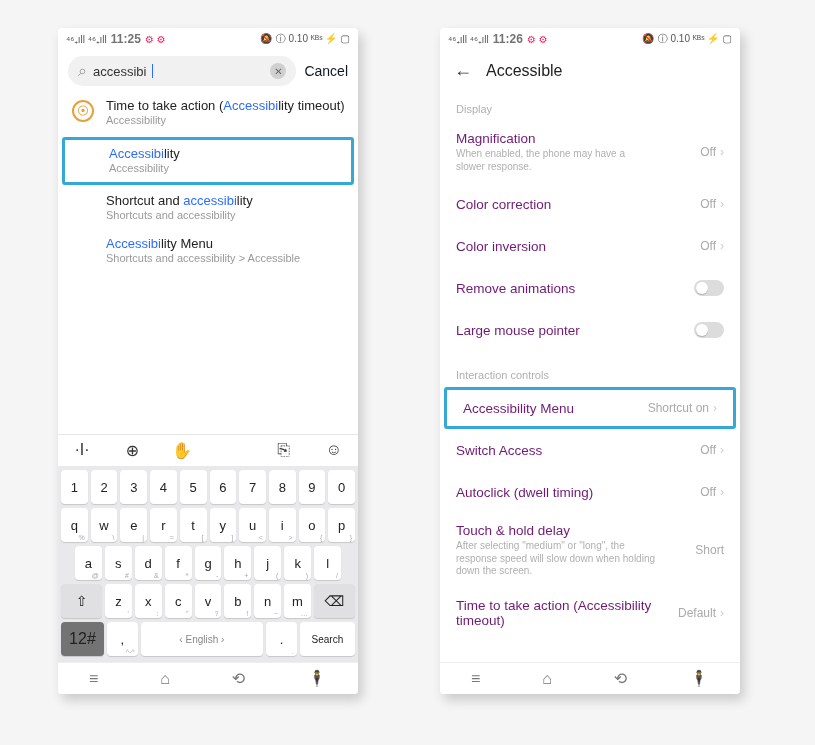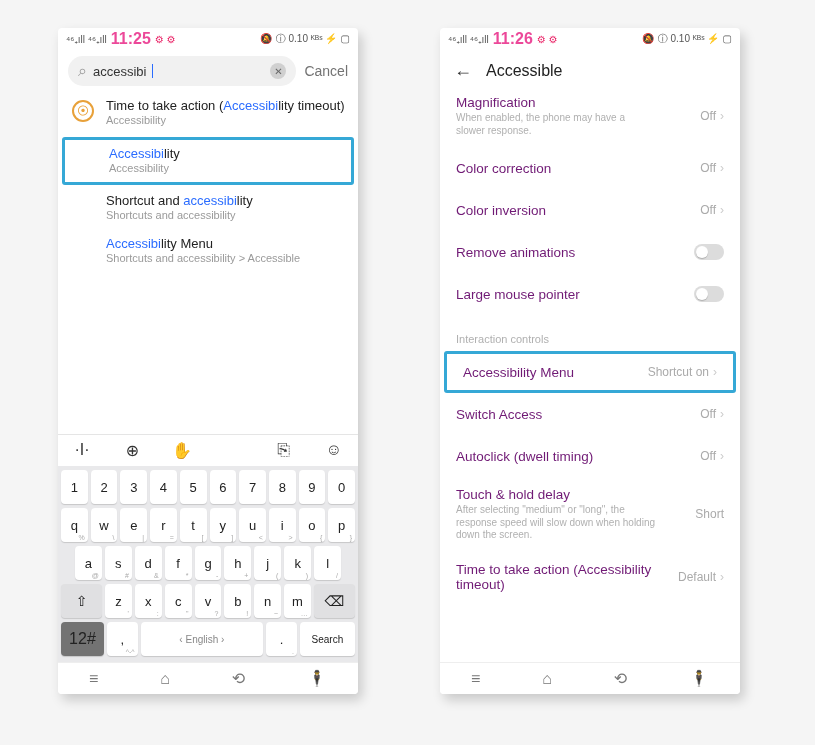--- a/index.html
+++ b/index.html
@@ -28,21 +28,21 @@
   .statusbar {
     height: 22px;
     display: flex;
     align-items: center;
     font-size: 10px;
     color: #555;
     padding: 0 8px;
     justify-content: space-between;
   }
   .sb-left, .sb-right { display: flex; align-items: center; gap: 4px; }
-  .time { font-weight: 600; font-size: 16px; color: #ec4899; }
+  .time { font-weight: 600; font-size: 12px; color: #737373; }
   .pink { color: #e91e63; font-size: 10px; }
 
   
   .searchbar {
     display: flex;
     align-items: center;
     padding: 6px 10px;
     gap: 8px;
   }
   .searchfield {
@@ -54,21 +54,21 @@
     align-items: center;
     padding: 0 10px;
     gap: 6px;
   }
   .caret { display:inline-block; width:1px; height:14px; background:#2a6cff; animation:blink 1s infinite; }
   @keyframes blink { 50%{opacity:0} }
   .search-clear {
     width: 16px; height: 16px; border-radius: 50%; background: #d0d0d0;
     display:flex;align-items:center;justify-content:center;color:#666;font-size:10px;
   }
-  .cancel-link { color: #737373; font-size: 14px; }
+  .cancel-link { color: #0f172a; font-size: 14px; }
 
   
   .results { flex:1; overflow:hidden; }
   .result-row {
     padding: 6px 12px 6px 48px;
     position: relative;
     border-bottom: 1px solid rgba(0,0,0,0);
     line-height: 1.25;
   }
   .result-row .title { font-size: 13px; color: #222; }
@@ -276,20 +276,21 @@
       <span>🔕 ⓘ 0.10 ᴷᴮˢ ⚡ ▢</span>
     </div>
   </div>
 
   <div class="header2">
     <span class="back-arrow">←</span>
     <span class="title">Accessible</span>
   </div>
 
   <div class="body">
+    <div class="section-label">Display</div>
     <div id="rows1">
         <div class="srow">
           <div>
             <div class="lab">Magnification</div>
             <div class="subtext">When enabled, the phone may have a slower response.</div>
           </div>
           <div class="val">
             <span>Off</span>
             <span class="chev">›</span>
           </div>

